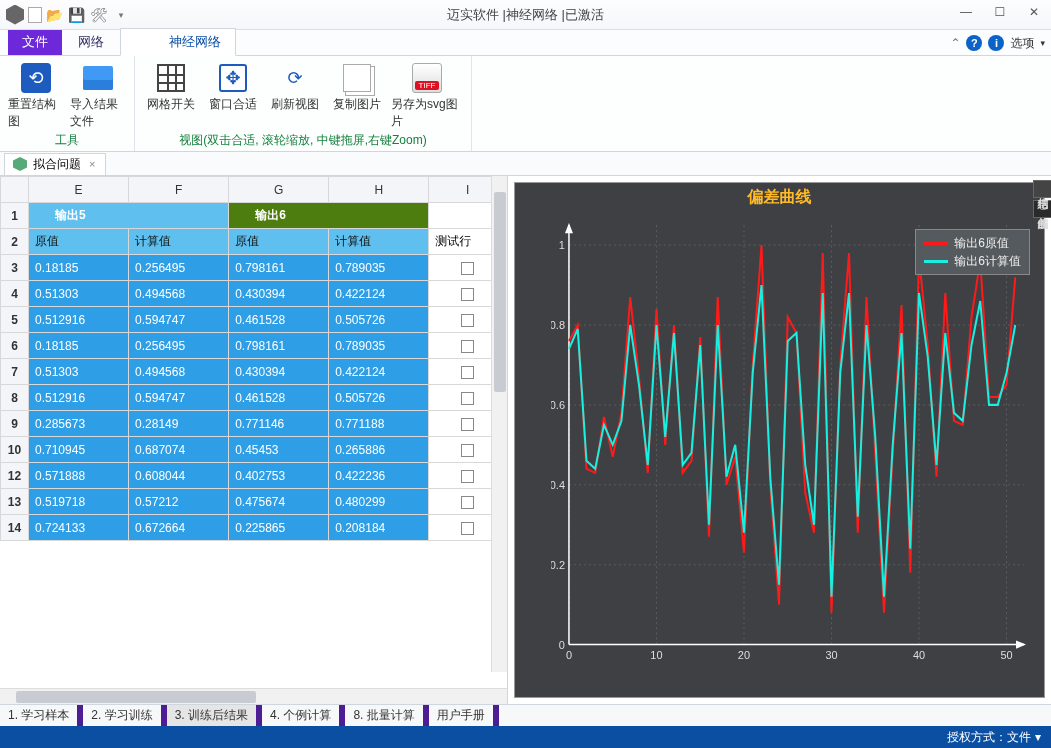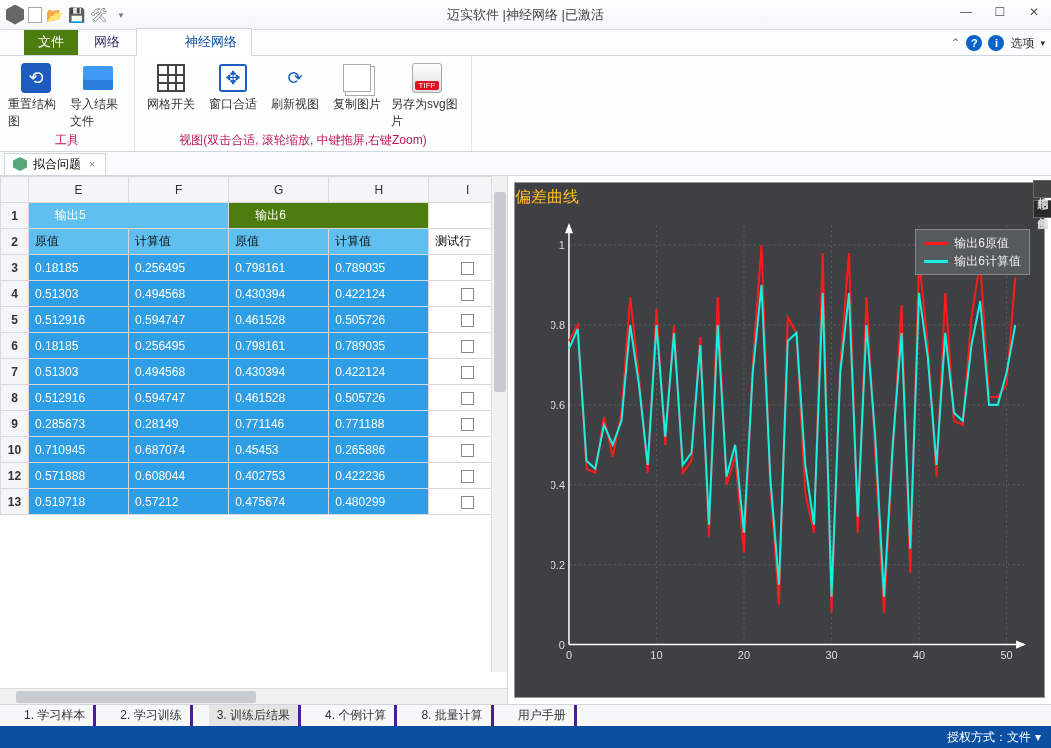--- a/index.html
+++ b/index.html
@@ -16,30 +16,30 @@
 .titlebar .wincontrols div { width: 26px; height: 20px; display: flex; align-items: center; justify-content: center; font-size: 12px; color: #555; }
 
 .helpbar { position: absolute; right: 6px; top: 32px; height: 22px; display: flex; align-items: center; gap: 6px; font-size: 12px; color: #333; z-index: 5; }
 .helpbar .circ { width: 16px; height: 16px; border-radius: 50%; display: flex; align-items: center; justify-content: center; color: #fff; font-size: 11px; font-weight: bold; }
 .helpbar .circ.help { background: #0b62c7; }
 .helpbar .circ.info { background: #0b62c7; }
 
 
 .ribbontabs { height: 26px; display: flex; align-items: flex-end; border-bottom: 1px solid #d0d6de; padding-left: 8px; gap: 2px; background: #fcfdfe; }
 .ribbontabs .tab { padding: 4px 14px; font-size: 13px; color: #336; }
-.ribbontabs .tab.file { background: #4d7c0f; color: #fff; margin-left: 16px; }
+.ribbontabs .tab.file { background: #6d28d9; color: #fff; }
 .ribbontabs .tab.active { border: 1px solid #d0d6de; border-bottom: 1px solid #fff; background: #fff; color: #0b4fa3; position: relative; top: 1px; padding-left: 48px; }
 
 
 .ribbon { height: 96px; border-bottom: 1px solid #d0d6de; display: flex; background: #fdfefe; }
 .ribgroup { border-right: 1px solid #e0e5ec; padding: 4px 8px 0 8px; display: flex; flex-direction: column; justify-content: space-between; }
 .ribgroup .items { display: flex; gap: 6px; }
 .ribbtn { width: 56px; display: flex; flex-direction: column; align-items: center; gap: 2px; font-size: 12px; color: #333; padding-top: 2px; }
 .ribbtn .bigico { width: 32px; height: 32px; display: flex; align-items: center; justify-content: center; font-size: 18px; }
-.riblabel { text-align: center; font-size: 12px; color: #be185d; padding: 2px 0 4px; }
+.riblabel { text-align: center; font-size: 12px; color: #15803d; padding: 2px 0 4px; }
 
 .ico-reset { background: #1d5bbf; color:#fff; border-radius:4px; width:30px;height:30px; display:flex;align-items:center;justify-content:center;}
 .ico-folder { width:30px;height:24px;background:#4099f5;border-radius:2px;box-shadow:inset 0 -10px 0 #2a7fdc;}
 .ico-grid { width:28px;height:28px;background:#fff;border:2px solid #444;position:relative;}
 .ico-grid::before,.ico-grid::after{content:'';position:absolute;background:#444;}
 .ico-grid::before{left:8px;top:0;width:2px;height:100%;box-shadow:8px 0 #444;}
 .ico-grid::after{top:8px;left:0;height:2px;width:100%;box-shadow:0 8px #444;}
 .ico-fit { width:28px;height:28px;border:2px solid #1d5bbf;border-radius:3px;display:flex;align-items:center;justify-content:center;color:#1d5bbf;}
 .ico-refresh { color:#1d5bbf; font-size:24px;}
 .ico-copy { width:28px;height:28px;border:1px solid #aaa;background:#fff;box-shadow:3px 3px 0 #fff,3px 3px 0 1px #aaa;}
@@ -57,42 +57,42 @@
 .leftpane { width: 508px; display: flex; flex-direction: column; border-right: 1px solid #d0d6de; }
 .rightpane { flex: 1; position: relative; background: #fff; }
 
 
 .gridwrap { flex: 1; overflow: hidden; position: relative; }
 .grid { width: 100%; border-collapse: collapse; font-size: 12px; }
 .grid th, .grid td { border: 1px solid #d8d8d8; height: 26px; padding: 0 6px; text-align: left; }
 .grid .colhdr th { background: #f3f5f8; text-align: center; font-weight: normal; color: #333; }
 .grid .rowhdr { background: #f3f5f8; text-align: center; width: 28px; color: #333; }
 .grid .grp1 td.cell { background: #2e9ee6; color: #fff; }
-.grid .hdrcell { background: #5fc0ef; color: #fff; font-weight: normal; padding-left: 26px; }
+.grid .hdrcell { background: #5fc0ef; color: #fff; font-weight: bold; padding-left: 26px; }
 .grid .hdrcell2 { background: #5fc0ef; color: #111; }
 .cb { display: inline-block; width: 13px; height: 13px; border: 1px solid #888; background: #fff; vertical-align: middle; }
 .hscroll { height: 16px; background: #f1f1f1; border-top: 1px solid #ddd; position: relative; }
 .hscroll .thumb { position:absolute; left:16px; top:2px; height:12px; width:240px; background:#c8ccd2; border-radius:2px;}
 .vscroll { position:absolute; right:0; top:0; bottom:16px; width:16px; background:#f1f1f1; border-left:1px solid #ddd;}
 .vscroll .thumb { position:absolute; top:16px; left:2px; width:12px; height:200px; background:#c8ccd2; border-radius:2px;}
 
 
 .chartbox { position: absolute; inset: 6px 6px 6px 6px; background: #3f4043; border: 1px solid #999; }
-.charttitle { text-align: left; color: #ffba26; font-size: 16px; font-weight: normal; padding: 4px 0; }
+.charttitle { text-align: center; color: #ffba26; font-size: 16px; font-weight: bold; padding: 4px 0; }
 .plot { position: absolute; left: 36px; right: 14px; top: 36px; bottom: 30px; }
 .plot svg { width: 100%; height: 100%; }
 .legend { position: absolute; right: 14px; top: 46px; background: #555a5e; border: 1px solid #888; padding: 4px 8px; font-size: 12px; color: #eee; }
 .legend .row { display: flex; align-items: center; gap: 6px; line-height: 18px; }
 .legend .sw { width: 24px; height: 3px; }
 .sidetabs { position: absolute; right: 0; top: 182px; width: 16px; }
 .sidetabs .stab { writing-mode: vertical-rl; background: #444; color: #ddd; font-size: 11px; padding: 8px 1px; border: 1px solid #666; margin-bottom: 2px; }
 
 
 .footertabs { height: 22px; border-top: 1px solid #d0d6de; display: flex; background: #f7f8fa; font-size: 12px; }
-.footertabs .ftab { padding: 2px 8px; border-right: 3px solid #4c1d95; color: #333; margin-left: 16px; }
+.footertabs .ftab { padding: 2px 8px; border-right: 6px solid #4c1d95; color: #333; }
 .footertabs .ftab.active { background: #e5e5e5; }
 
 
 .statusbar { height: 22px; background: #0b4fa3; color: #fff; font-size: 12px; display: flex; align-items: center; justify-content: flex-end; padding: 0 10px; }
 </style>
 </head>
 <body>
 
 <div class="titlebar">
   <div class="qat">
@@ -286,20 +286,28 @@
               <td class="cell">0.402753</td>
               <td class="cell">0.422236</td>
               <td style="text-align:center"><span class="cb"></span></td>
             </tr>
             <tr class="grp1">
               <th class="rowhdr">13</th>
               <td class="cell">0.519718</td>
               <td class="cell">0.57212</td>
               <td class="cell">0.475674</td>
               <td class="cell">0.480299</td>
+              <td style="text-align:center"><span class="cb"></span></td>
+            </tr>
+            <tr class="grp1">
+              <th class="rowhdr">14</th>
+              <td class="cell">0.724133</td>
+              <td class="cell">0.672664</td>
+              <td class="cell">0.225865</td>
+              <td class="cell">0.208184</td>
               <td style="text-align:center"><span class="cb"></span></td>
             </tr>
           </tbody>
         </table>
       <div class="vscroll">
           <div class="thumb"></div>
         </div>
     </div>
     <div class="hscroll">
         <div class="thumb"></div>

